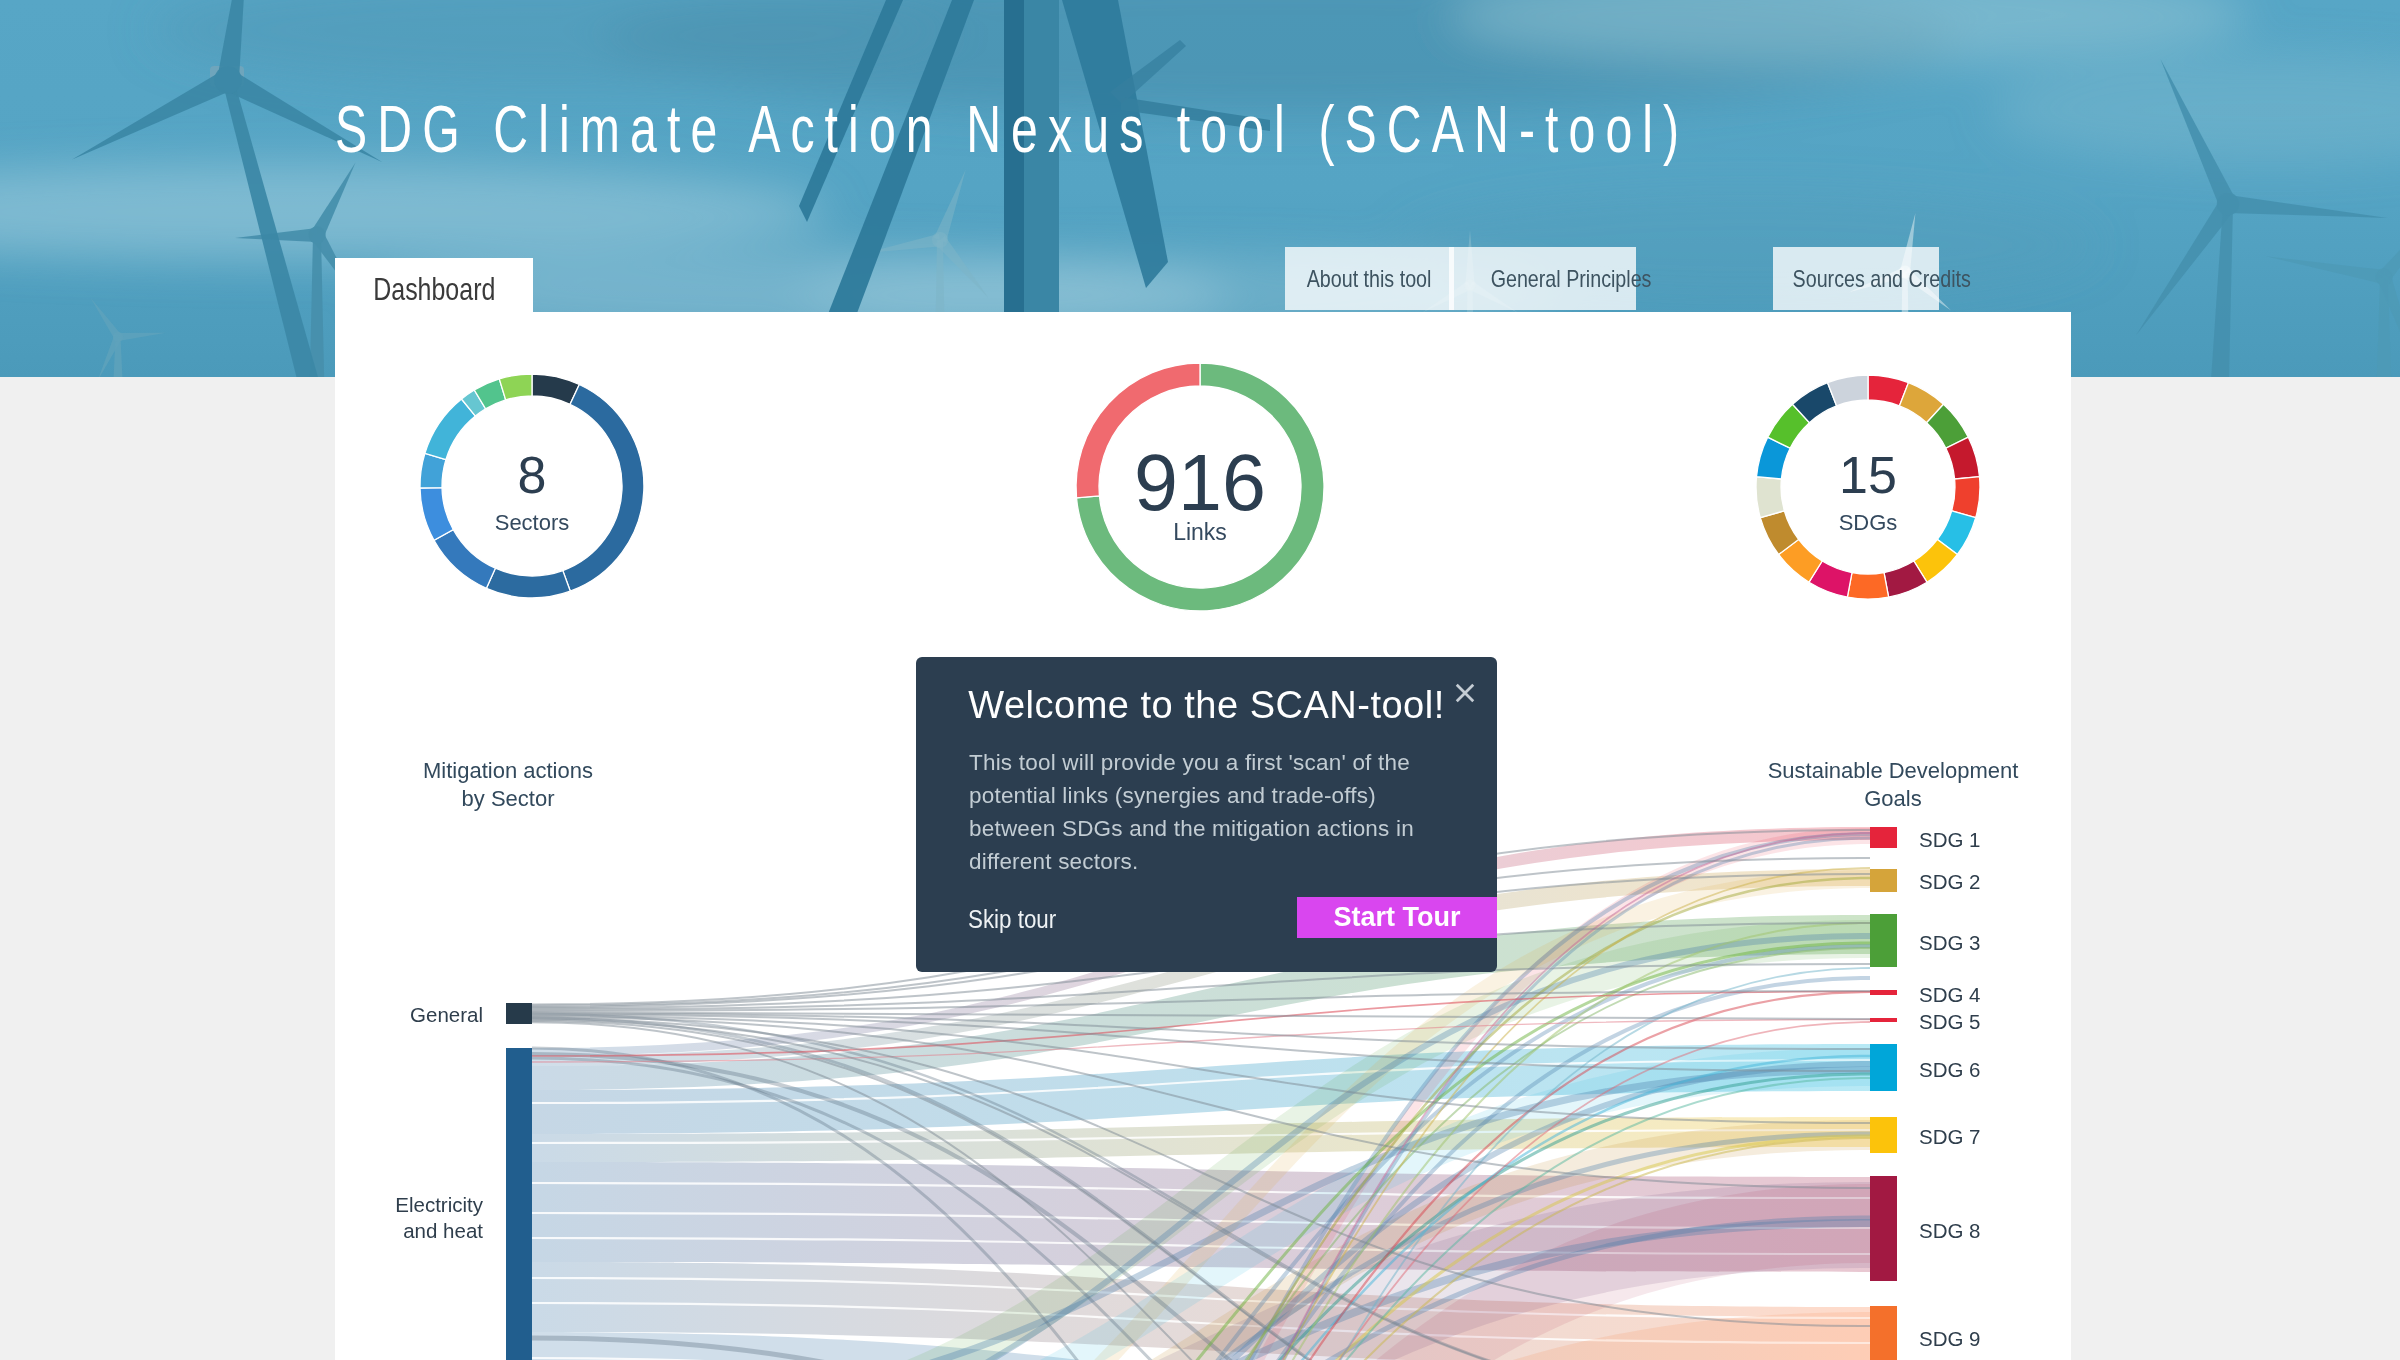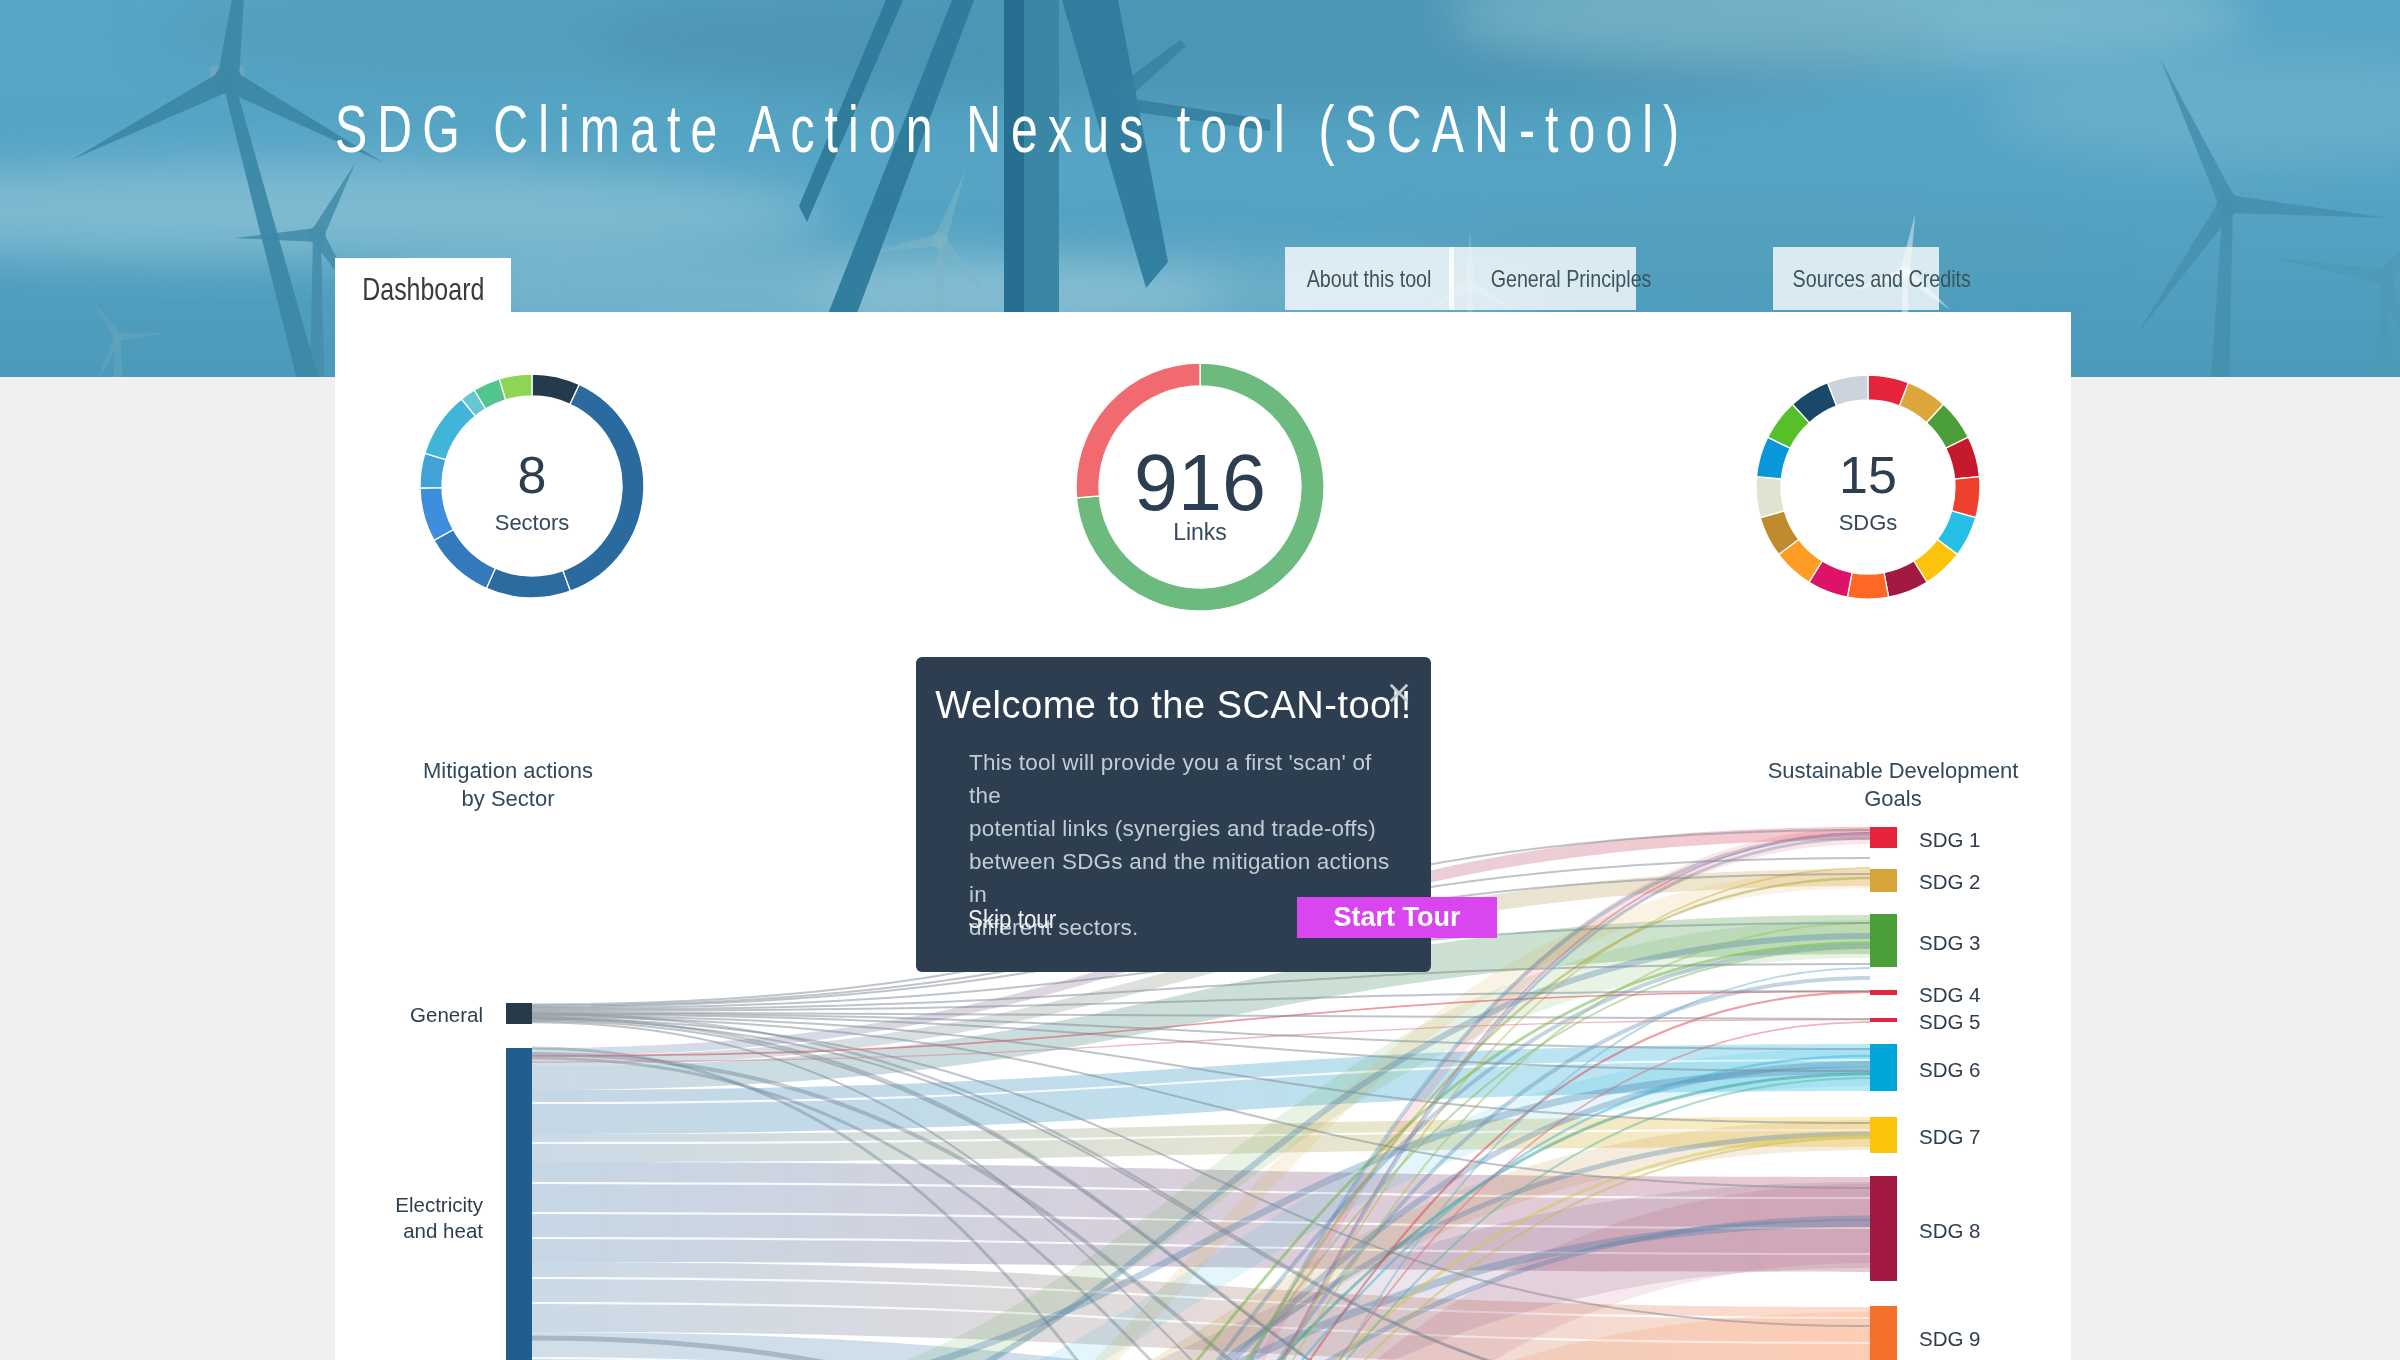--- a/index.html
+++ b/index.html
@@ -5,32 +5,32 @@
 html,body { width:2400px; height:1360px; overflow:hidden; background:#f0f0f0;
   font-family:"Liberation Sans", sans-serif; }
 #page { position:relative; width:2400px; height:1360px; }
 .abs { position:absolute; }
 #header { left:0; top:0; width:2400px; height:377px; overflow:hidden; }
 #title { left:335px; top:90px; color:#ffffff; font-size:67px; font-weight:400;
   letter-spacing:14px; white-space:nowrap; transform:scaleX(0.72); transform-origin:left top; }
 .tab { top:247px; height:63px; background:rgba(255,255,255,0.78); color:#3d5360;
   font-size:24px; line-height:63px; text-align:center; }
 .tab span { display:inline-block; transform:scaleX(0.82); transform-origin:center; white-space:nowrap; }
-#dashtab { left:335px; top:258px; width:176px; height:54px; background:#ffffff;
+#dashtab { left:335px; top:258px; width:198px; height:54px; background:#ffffff;
   color:#3a3a3a; font-size:32px; line-height:62px; text-align:center; }
 #dashtab span { display:inline-block; transform:scaleX(0.78); transform-origin:center; }
 #panel { left:335px; top:312px; width:1736px; height:1048px; background:#ffffff; }
 #filters { left:335px; top:660px; width:1736px; height:62px;
   background:linear-gradient(#f0f0f0 92%, #e9e9e9); color:#2f4050; font-size:28px; }
 #filters span.lbl { position:absolute; left:-3px; top:15px; transform:scaleX(0.75); transform-origin:left center; }
 #filters span.it { position:absolute; left:82px; top:15px; font-style:italic; font-size:27px; transform:scaleX(0.84); transform-origin:left center; white-space:nowrap; }
 .slab { font-size:20.5px; fill:#2f3e4c; font-family:"Liberation Sans",sans-serif; }
 .shead { font-size:22px; fill:#32495c; font-family:"Liberation Sans",sans-serif; }
 .sankey { position:absolute; left:335px; top:718px; }
-#modal { left:916px; top:657px; width:515px; height:315px; background:#2c3e50;
+#modal { left:916px; top:657px; width:581px; height:315px; background:#2c3e50;
   border-radius:6px; color:#fff; z-index:50; }
 #modal h1 { font-size:38px; font-weight:400; text-align:center; margin-top:27px; letter-spacing:0.5px; }
 #modal p { font-size:22.5px; color:#c2ccd3; margin:19px 30px 0 53px; line-height:33px; letter-spacing:0.2px; }
 #mclose { position:absolute; right:21px; top:25px; width:22px; height:22px; }
 #skip { position:absolute; left:52px; top:247px; font-size:26px; color:#eef2f4; transform:scaleX(0.86); transform-origin:left center; }
 #start { position:absolute; left:381px; top:240px; width:200px; height:41px; background:#d946ef;
   color:#fff; font-size:27px; font-weight:bold; text-align:center; line-height:41px; }
 svg text { font-family:"Liberation Sans",sans-serif; }
 </style></head>
 <body>

